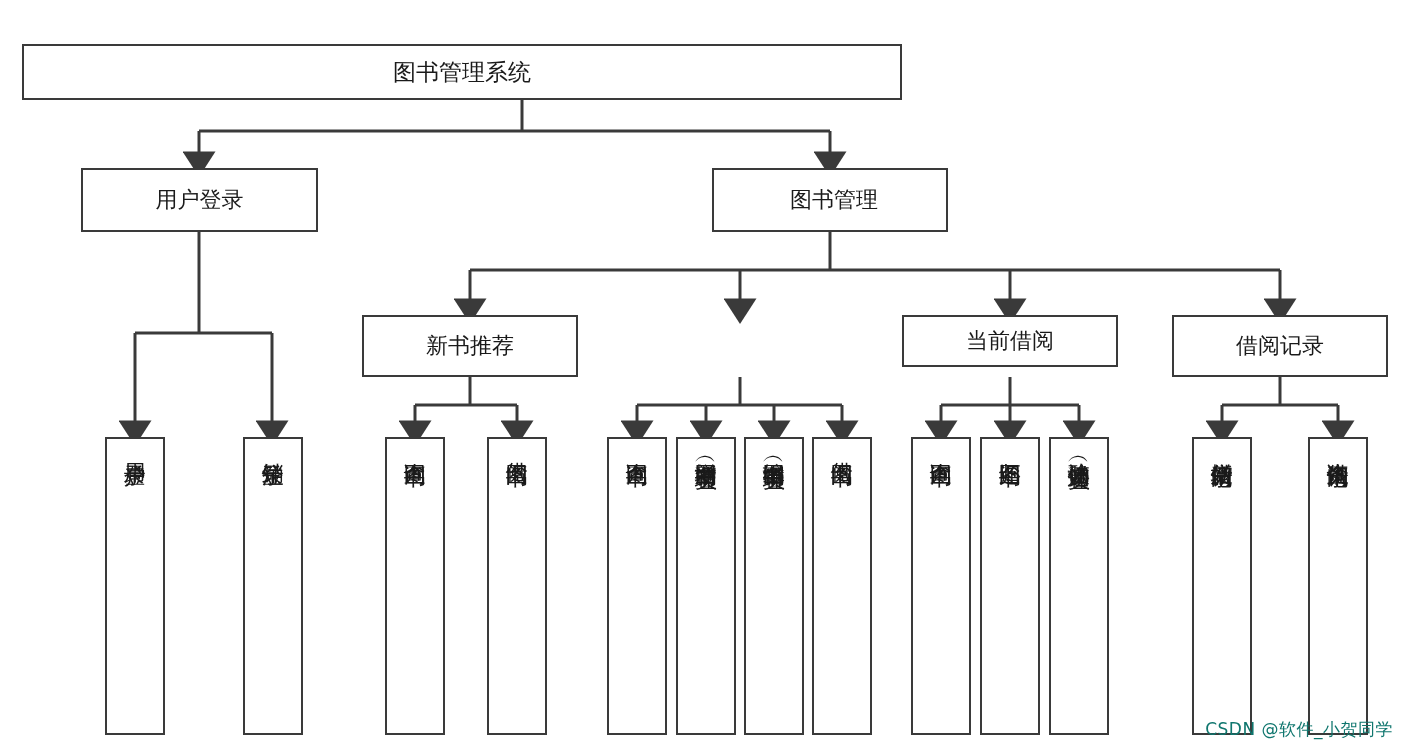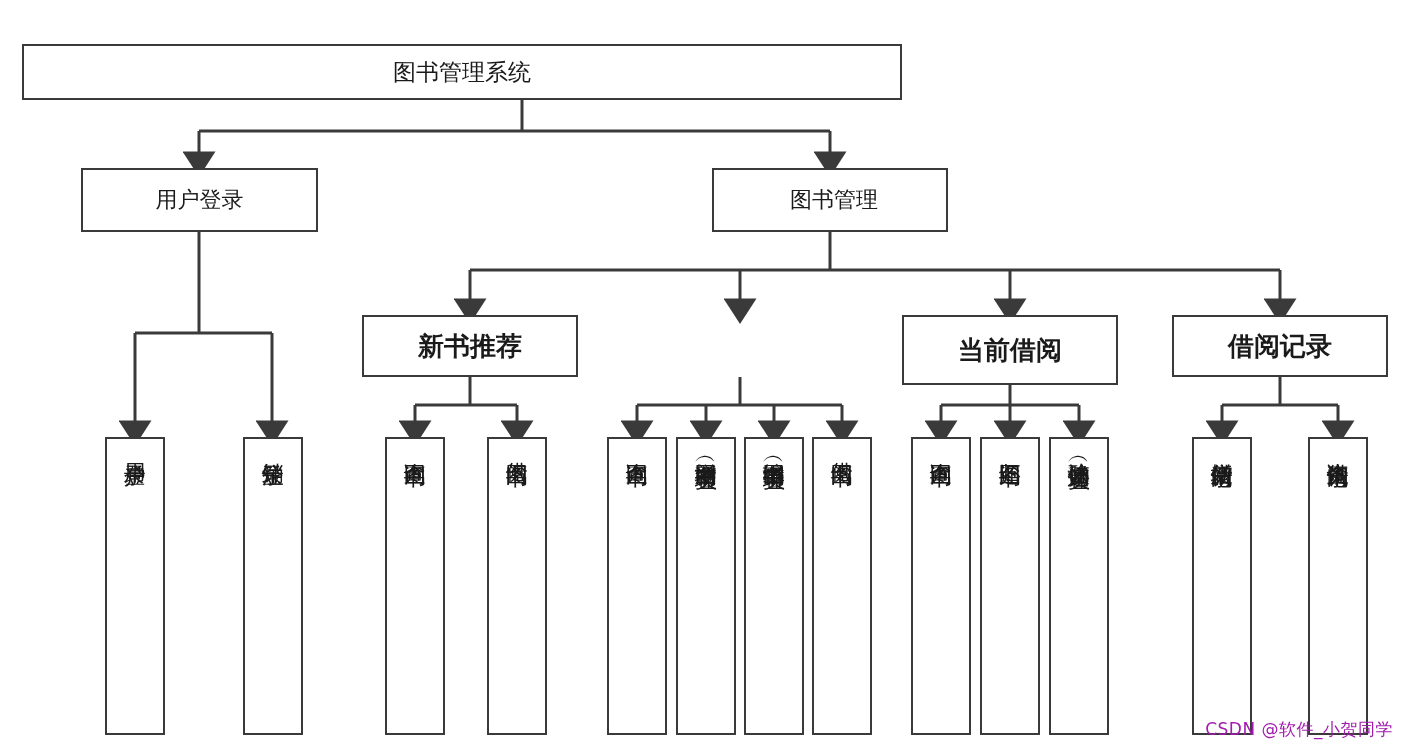--- a/index.html
+++ b/index.html
@@ -35,43 +35,42 @@
     justify-content: center;
     color: #1a1a1a;
   }
   .node.root {
     font-size: 23px;
   }
   .node.lvl2 {
     font-size: 22px;
   }
   .node.lvl3 {
-    font-size: 26px;
-    font-weight: bold;
+    font-size: 22px;
   }
   .node.leaf {
     align-items: flex-start;
     justify-content: center;
     padding-top: 6px;
   }
   .vtext {
     writing-mode: vertical-rl;
     text-orientation: upright;
     font-size: 22px;
     line-height: 1.16;
     letter-spacing: 1px;
     white-space: nowrap;
     color: #1a1a1a;
   }
   .watermark {
     position: absolute;
     right: 12px;
     bottom: 6px;
     font-size: 17px;
-    color: #a21caf;
+    color: #0f766e;
     letter-spacing: 0.5px;
     white-space: nowrap;
   }
 </style>
 </head>
 <body>
 
 <div id="canvas">
 
   <svg class="wires" viewBox="0 0 1405 747" xmlns="http://www.w3.org/2000/svg">
@@ -123,21 +122,21 @@
       <path d="M1338,405 L1338,424" marker-end="url(#arrow)"></path>
     </g>
   </svg>
 
   <div class="node root" style="left:22px; top:12px; width:880px; height:56px;margin-top:32px;">图书管理系统</div>
 
   <div class="node lvl2" style="left:81px; top:168px; width:237px; height:64px;">用户登录</div>
   <div class="node lvl2" style="left:712px; top:168px; width:236px; height:64px;padding-left:8px;">图书管理</div>
 
   <div class="node lvl3" style="left:362px; top:315px; width:216px; height:62px;">新书推荐</div>
-  <div class="node lvl3" style="left:902px; top:315px; width:216px; height:70px;">当前借阅</div>
+  <div class="node lvl3" style="left:902px; top:315px; width:216px; height:52px;">当前借阅</div>
   <div class="node lvl3" style="left:1172px; top:315px; width:216px; height:62px;">借阅记录</div>
 
   <div class="node leaf" style="left:105px; top:437px; width:60px; height:298px;">
     <span class="vtext">用户登录</span>
   </div>
   <div class="node leaf" style="left:243px; top:437px; width:60px; height:298px;">
     <span class="vtext">注销登录</span>
   </div>
 
   <div class="node leaf" style="left:385px; top:437px; width:60px; height:298px;">

